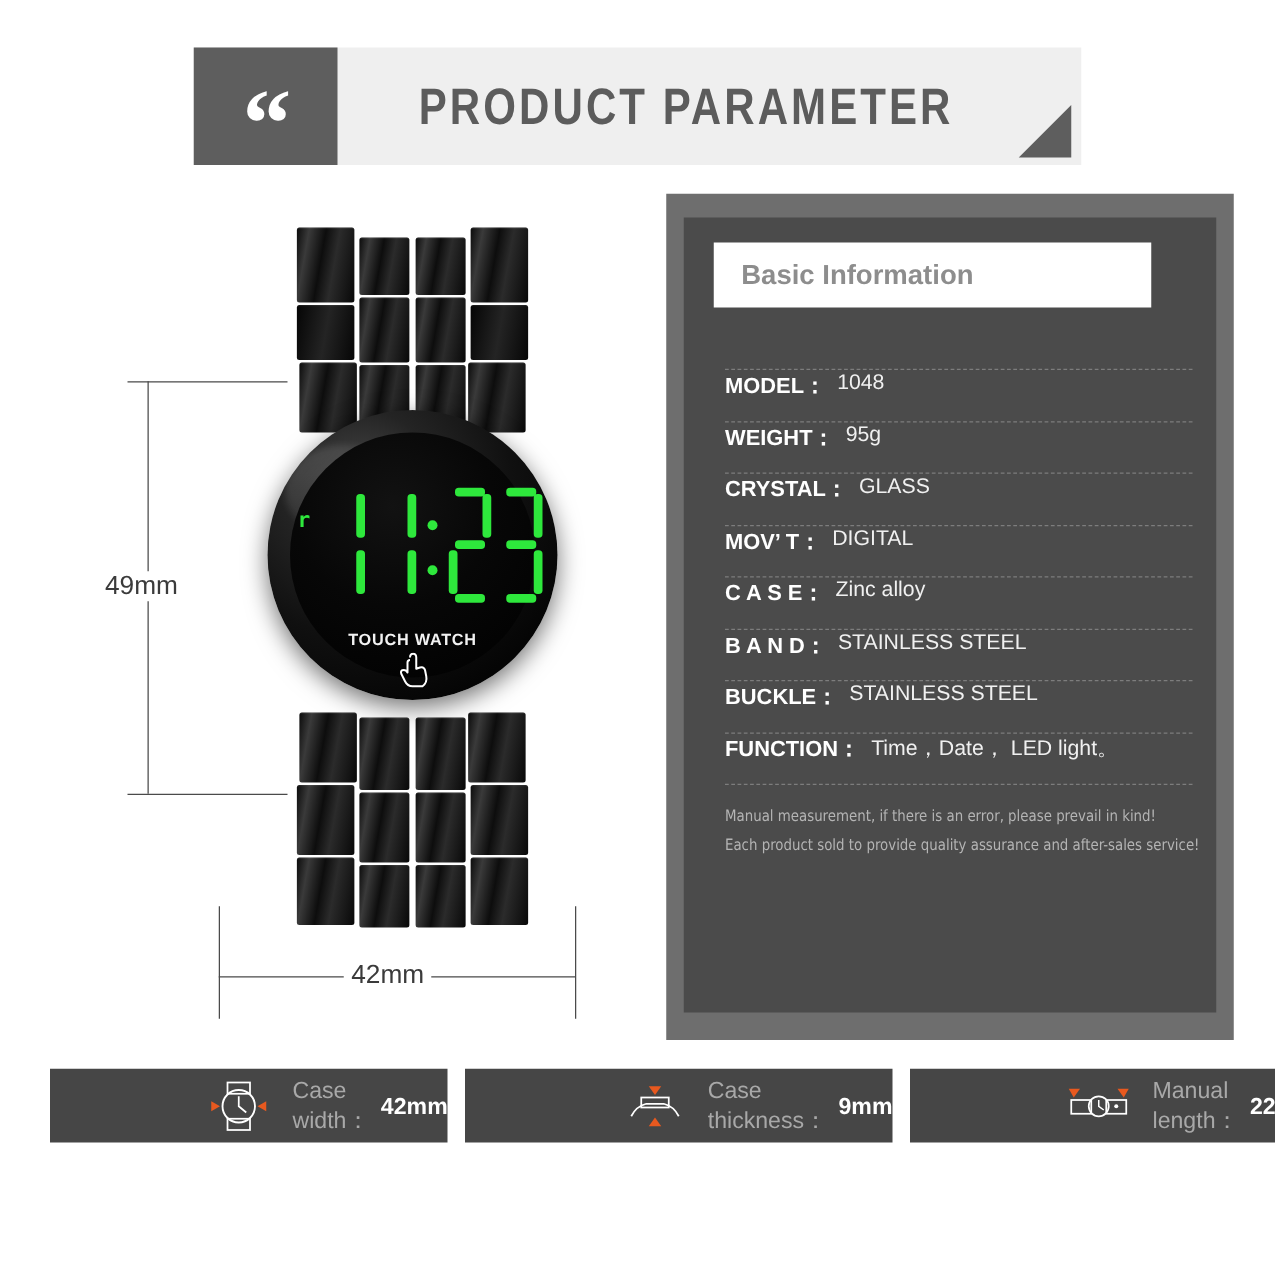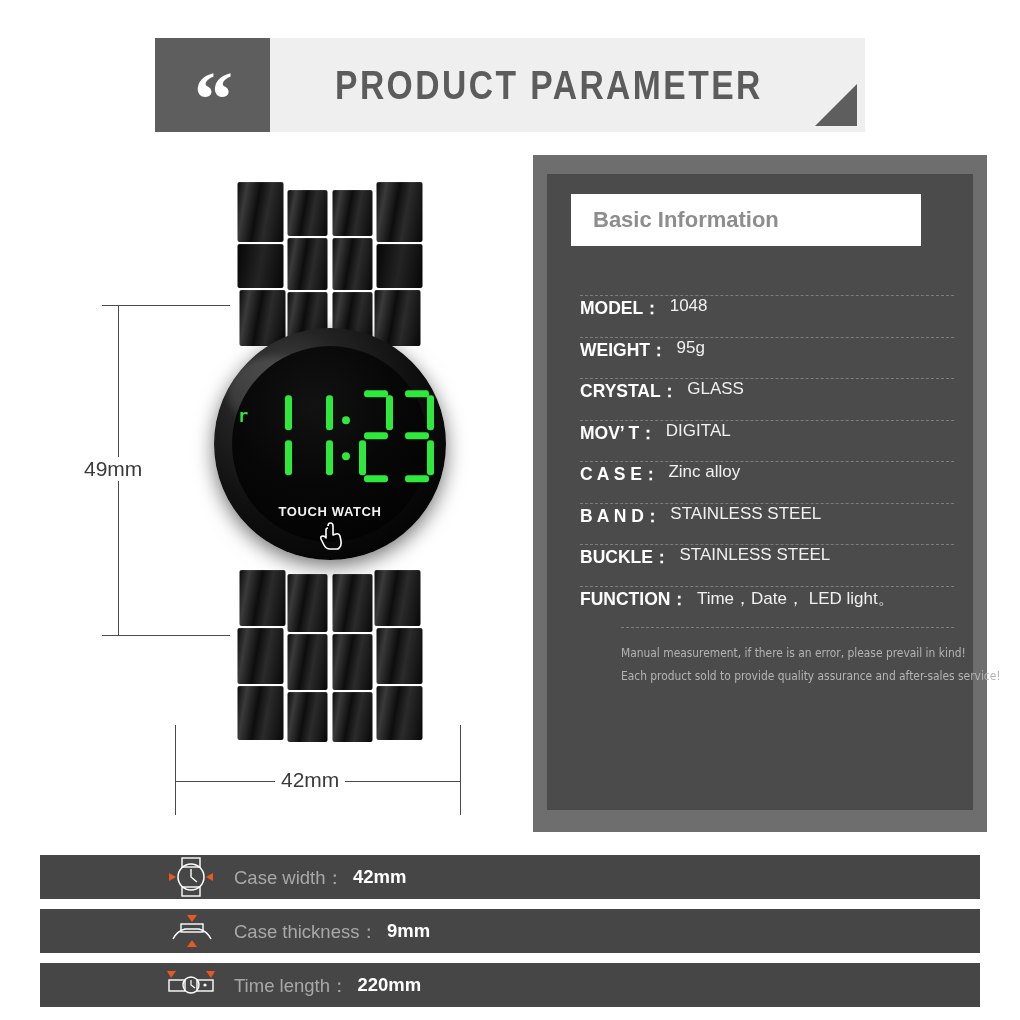--- a/index.html
+++ b/index.html
@@ -160,34 +160,33 @@
     color:#ffffff;font-size:17.5px;font-weight:700;
     margin-right:9px;
   }
   .spec-val{
     color:#f0f0f0;font-size:17px;font-weight:400;
   }
   .spec-note{
     position:absolute;left:47px;right:33px;top:472px;
     border-top:1px dashed #7d7d7d;
     padding-top:13px;
-    margin-left:41px;
   }
   .spec-note div{
     color:#b4b4b4;font-size:12.5px;line-height:1.85;
     font-family:"DejaVu Sans Condensed","Liberation Sans",sans-serif;
     transform:scaleX(0.95);transform-origin:left center;
     white-space:nowrap;
   }
 
   
   .feature-grid{
     position:absolute;left:40px;top:855px;width:940px;height:128px;
     display:grid;
-    grid-template-columns:1fr;
+    grid-template-columns:1fr 1fr 1fr;
     grid-template-rows:1fr 1fr;
     gap:10px 14px;
   }
   .feature{
     background:#464646;
     display:flex;align-items:center;
   }
   .feature .ic{
     width:86px;min-width:86px;
     display:flex;align-items:center;justify-content:center;
@@ -389,17 +388,17 @@
       <svg viewBox="0 0 60 44" width="60" height="44">
         <rect x="8" y="17" width="16" height="11" fill="none" stroke="#ffffff" stroke-width="1.4"></rect>
         <rect x="36" y="17" width="16" height="11" fill="none" stroke="#ffffff" stroke-width="1.4"></rect>
         <circle cx="30" cy="22" r="8" fill="none" stroke="#ffffff" stroke-width="1.4"></circle>
         <path d="M30 17 V22 L34 25" fill="none" stroke="#ffffff" stroke-width="1.2"></path>
         <circle cx="44" cy="22" r="1.6" fill="#ffffff"></circle>
         <polygon points="6,8 15,8 10,15" fill="#e8591f"></polygon>
         <polygon points="45,8 54,8 50,15" fill="#e8591f"></polygon>
       </svg>
     </span>
-    <span class="fl">Time length：</span>
+    <span class="fl">Manual length：</span>
     <span class="fv">220mm</span>
   </div>
 
 </div>
 
 </body></html>

